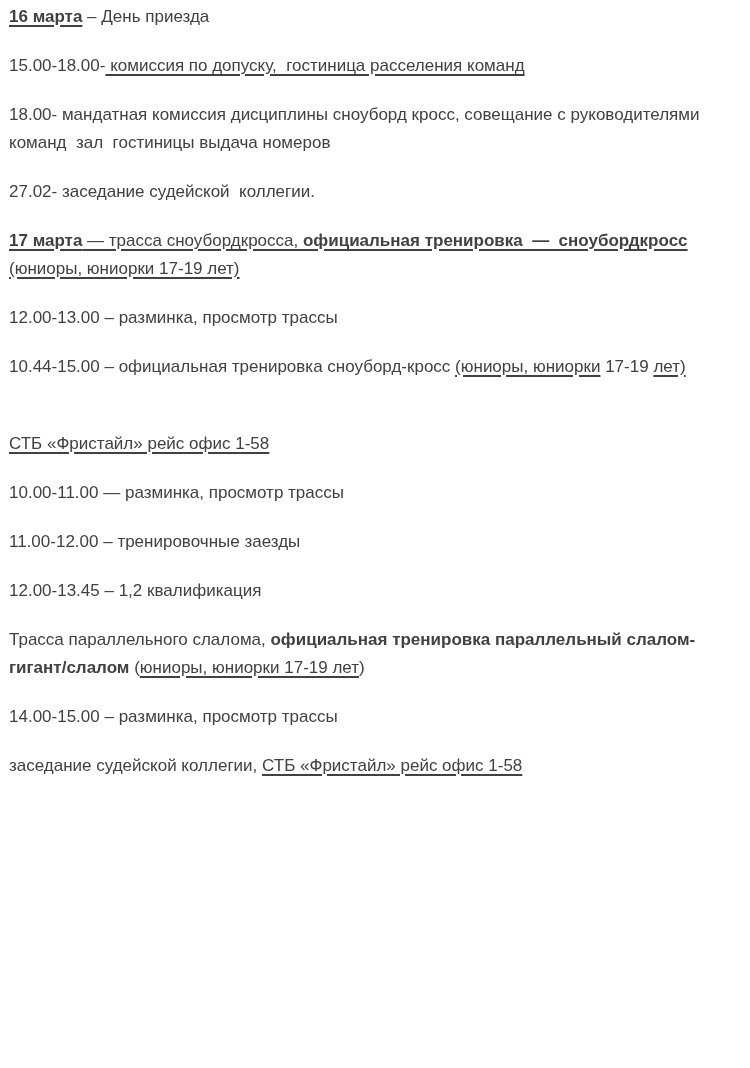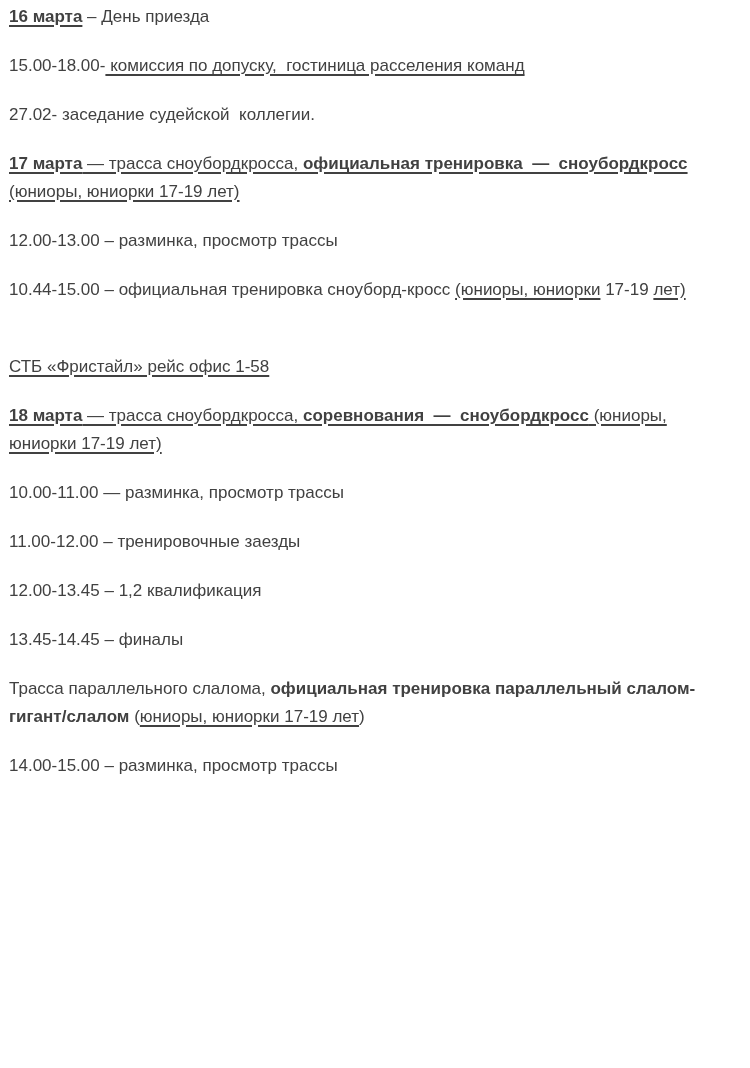--- a/index.html
+++ b/index.html
@@ -32,26 +32,26 @@
     text-decoration-thickness: 1.5px;
   }
 </style>
 </head>
 <body>
 
 <div class="page">
   <div id="doc-body">
       <p class="para"><span class="b u">16 марта</span><span> – День приезда</span></p>
       <p class="para"><span>15.00-18.00-</span><span class="u"> комиссия по допуску,  гостиница расселения команд</span></p>
+      <p class="para"><span>18.00- мандатная комиссия дисциплины сноуборд кросс, совещание с руководителями</span><br><span>команд  зал  гостиницы выдача номеров</span></p>
       <p class="para"><span>27.02- заседание судейской  коллегии.</span></p>
       <p class="para"><span class="b u">17 марта</span><span class="u"> — трасса сноубордкросса, </span><span class="b u">официальная тренировка  —  сноубордкросс</span><br><span class="u">(юниоры, юниорки 17-19 лет)</span></p>
       <p class="para"><span>12.00-13.00 – разминка, просмотр трассы</span></p>
       <p class="para"><span>10.44-15.00 – официальная тренировка сноуборд-кросс </span><span class="u">(юниоры, юниорки</span><span> 17-19 </span><span class="u">лет)</span></p>
       <p class="para"><br><span class="u">СТБ «Фристайл» рейс офис 1-58</span></p>
-      <p class="para"><span class="b u">18 марта</span><span class="u"> — трасса сноубордкросса, </span><span class="b u">соревнования  —  сноубордкросс</span><span class="u"> (юниоры,</span><br><span class="u">юниорки 17-19 лет)</span></p>
       <p class="para"><span>10.00-11.00 — разминка, просмотр трассы</span></p>
       <p class="para"><span>11.00-12.00 – тренировочные заезды</span></p>
       <p class="para"><span>12.00-13.45 – 1,2 квалификация</span></p>
-      <p class="para"><span>13.45-14.45 – финалы</span></p>
       <p class="para"><span>Трасса параллельного слалома, </span><span class="b">официальная тренировка параллельный слалом-</span><br><span class="b">гигант/слалом </span><span>(</span><span class="u">юниоры, юниорки 17-19 лет</span><span>)</span></p>
       <p class="para"><span>14.00-15.00 – разминка, просмотр трассы</span></p>
+      <p class="para"><span>заседание судейской коллегии, </span><span class="u">СТБ «Фристайл» рейс офис 1-58</span></p>
     </div>
 </div>
 
 </body></html>

